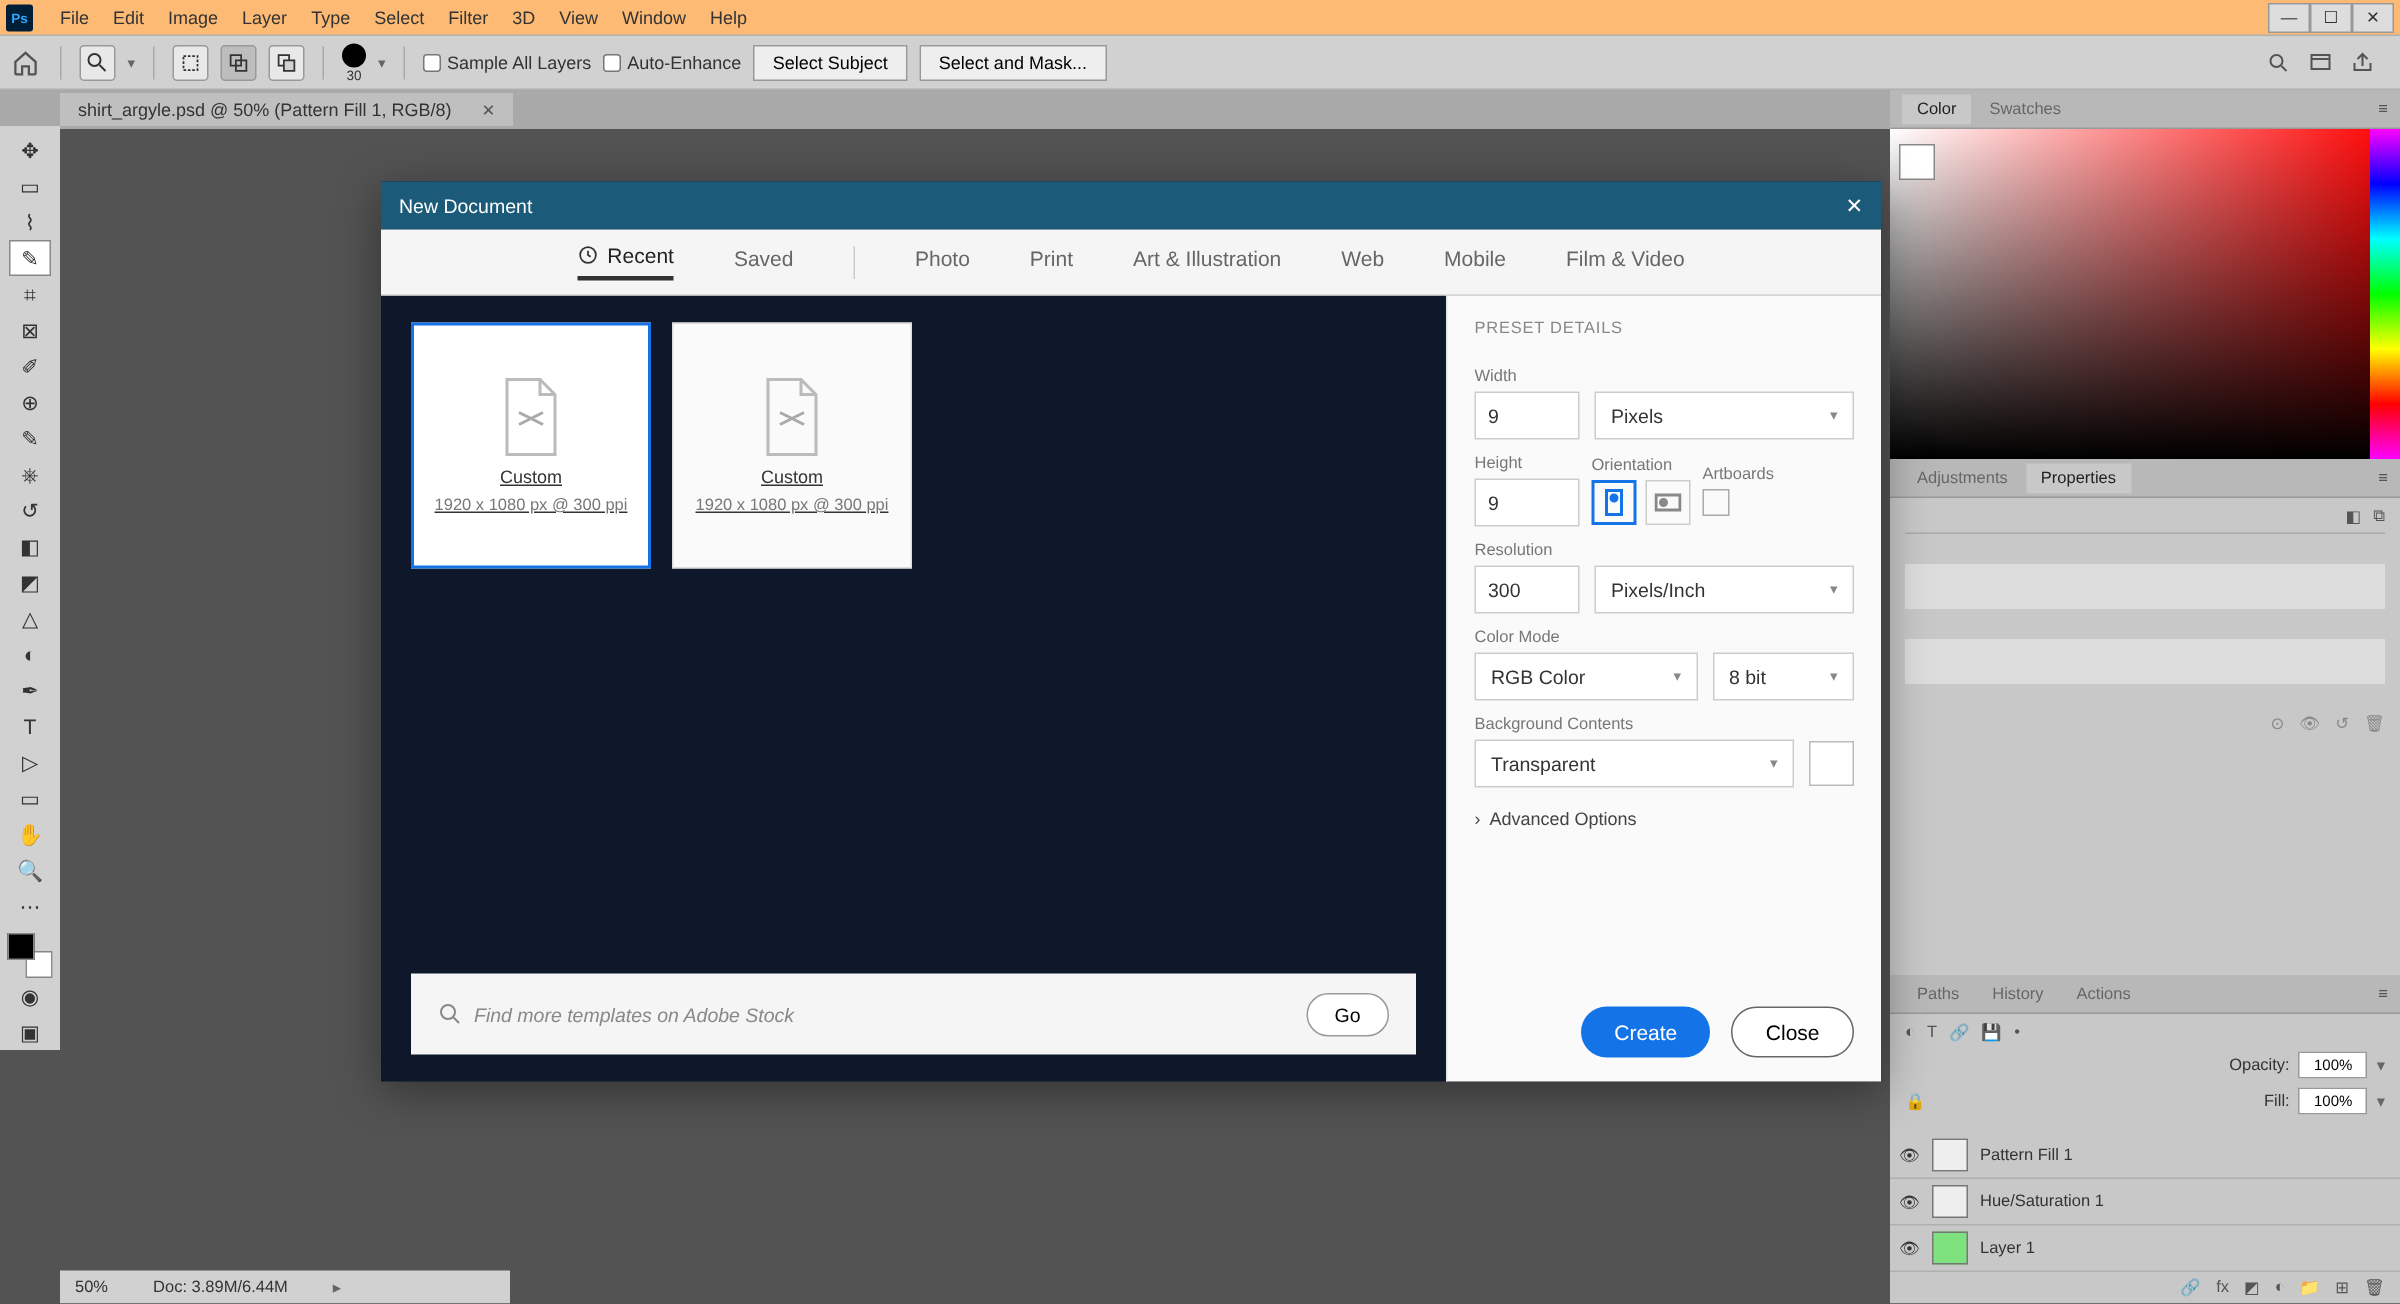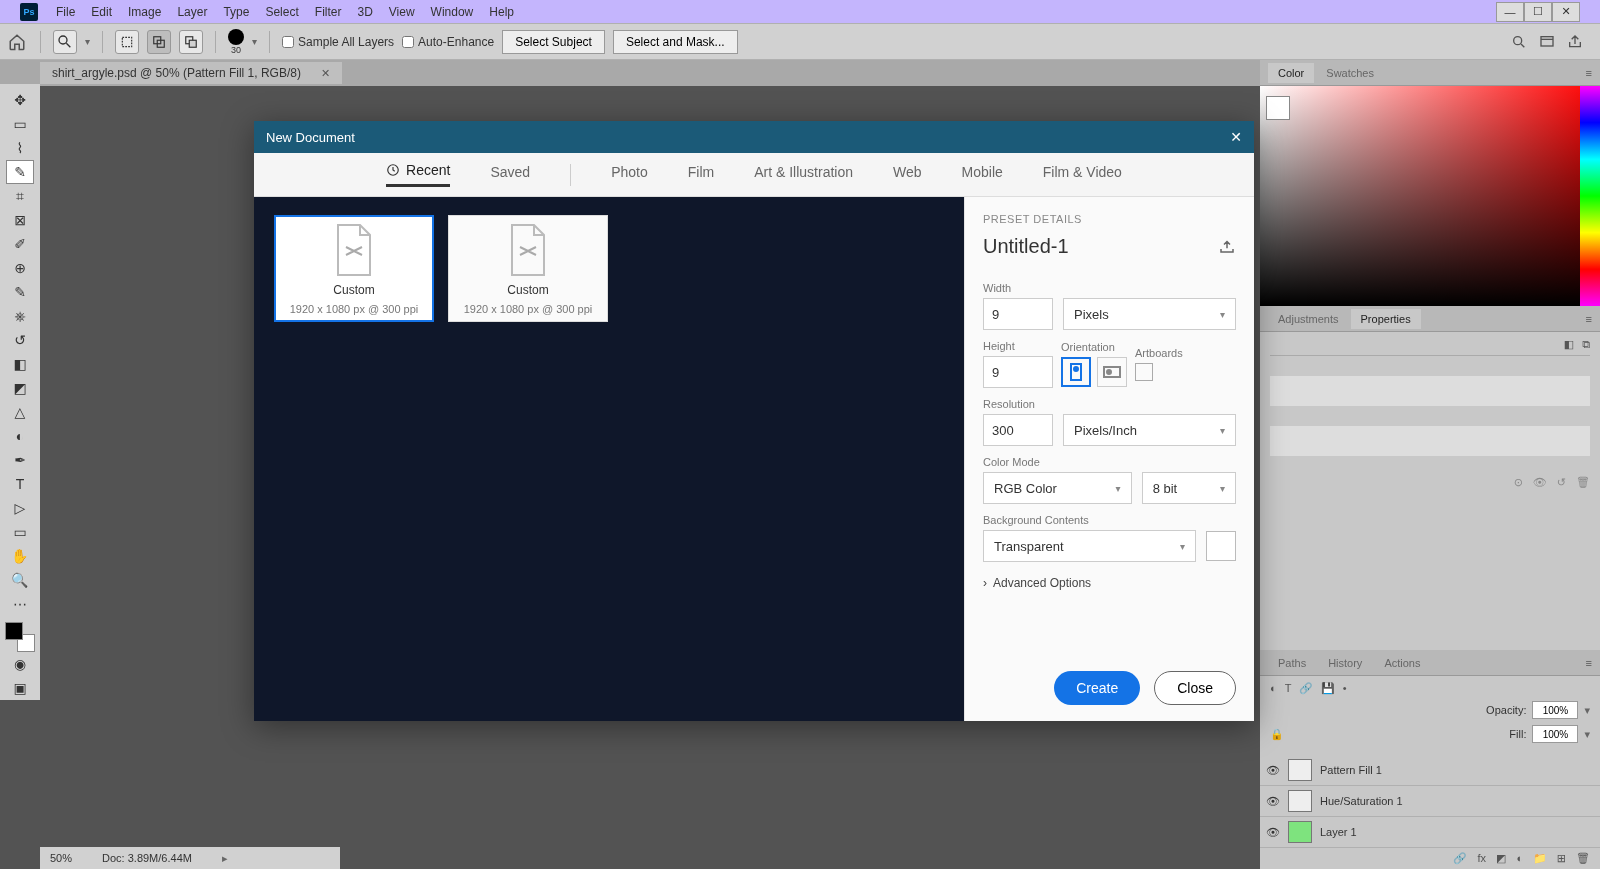--- a/index.html
+++ b/index.html
@@ -1,19 +1,19 @@
 <!DOCTYPE html>
 <html><head>
 <meta charset="utf-8">
 <style>
 * { box-sizing: border-box; margin: 0; padding: 0; font-family: "Segoe UI", Tahoma, sans-serif; }
 body { width: 1600px; height: 869px; background: #535353; overflow: hidden; position: relative; color: #333; }
 
 
-.menubar { height: 24px; background: #c4b5fd; display: flex; align-items: center; padding: 0 20px; font-size: 12px; color: #333; border-bottom: 1px solid #b0b0b0; }
+.menubar { height: 24px; background: #fdba74; display: flex; align-items: center; padding: 0 4px; font-size: 12px; color: #333; border-bottom: 1px solid #b0b0b0; }
 .menubar .ps-icon { width: 18px; height: 18px; background: #001e36; color: #31a8ff; font-size: 9px; font-weight: bold; display: flex; align-items: center; justify-content: center; margin-right: 10px; border-radius: 2px; }
 .menubar .menu-item { padding: 0 8px; cursor: default; }
 .menubar .wincontrols { margin-left: auto; display: flex; gap: 0; }
 .menubar .wincontrols span { width: 28px; height: 20px; display: flex; align-items: center; justify-content: center; border: 1px solid #999; background: #ddd; font-size: 11px; }
 
 
 .optionsbar { height: 36px; background: #d1d1d1; display: flex; align-items: center; padding: 0 6px; font-size: 12px; gap: 8px; border-bottom: 1px solid #b0b0b0; }
 .optionsbar .home-icon { width: 22px; height: 22px; display: flex; align-items: center; justify-content: center; }
 .optionsbar .sep { width: 1px; height: 22px; background: #aaa; margin: 0 4px; }
 .optionsbar .toolicon { width: 24px; height: 24px; background: #e8e8e8; border: 1px solid #999; border-radius: 3px; display:flex; align-items:center; justify-content:center;}
@@ -67,21 +67,21 @@
 .dlg-titlebar{height:32px;background:#1b5a78;color:#fff;display:flex;align-items:center;padding:0 12px;font-size:13px;}
 .dlg-titlebar .close{margin-left:auto;font-size:14px;cursor:default;}
 .dlg-tabs{height:44px;background:#f5f5f5;display:flex;align-items:center;justify-content:center;gap:40px;font-size:14px;color:#666;border-bottom:1px solid #ddd;}
 .dlg-tabs .dtab{display:flex;align-items:center;gap:6px;padding-bottom:6px;}
 .dlg-tabs .dtab.active{color:#222;border-bottom:3px solid #333;font-weight:500;}
 .dlg-tabs .vbar{width:1px;height:22px;background:#ccc;}
 .dlg-body{flex:1;display:flex;}
 .presets-area{flex:1;padding:18px 20px;display:flex;flex-direction:column;}
 .presets-hdr{font-size:11px;letter-spacing:.5px;color:#666;margin-bottom:14px;}
 .preset-grid{display:flex;gap:14px;}
-.preset-card{width:160px;height:107px;border:1px solid #ddd;background:#fafafa;display:flex;flex-direction:column;align-items:center;justify-content:center;gap:6px;padding:2px;}
+.preset-card{width:160px;height:164px;border:1px solid #ddd;background:#fafafa;display:flex;flex-direction:column;align-items:center;justify-content:center;gap:6px;padding:2px;text-decoration:underline;}
 .preset-card.sel{border:2px solid #1473e6;background:#fff;}
 .preset-card .picon{width:50px;height:54px;}
 .preset-card .ptitle{font-size:12px;color:#333;}
 .preset-card .psub{font-size:11px;color:#777;}
 .stock-search{height:54px;margin-top:auto;background:#f5f5f5;display:flex;align-items:center;padding:0 18px;gap:12px;}
 .stock-search .srch{flex:1;display:flex;align-items:center;gap:8px;color:#888;font-style:italic;font-size:13px;}
 .stock-search .gobtn{padding:6px 18px;border:1px solid #999;border-radius:16px;background:#fff;font-size:13px;}
 .details-pane{width:290px;background:#fafafa;border-left:1px solid #e4e4e4;padding:16px 18px;display:flex;flex-direction:column;font-size:12px;color:#555;}
 .details-pane .hdr{font-size:11px;letter-spacing:.5px;color:#888;margin-bottom:10px;}
 .details-pane .docname{display:flex;align-items:center;justify-content:space-between;font-size:20px;color:#333;margin-bottom:14px;}
@@ -333,21 +333,21 @@
     <span class="dtab active">
       <svg width="14" height="14" viewBox="0 0 24 24" fill="none" stroke="#333" stroke-width="2">
           <circle cx="12" cy="12" r="9"></circle>
           <path d="M12 7v5l3 2"></path>
         </svg>
       <span>Recent</span>
     </span>
     <span class="dtab">Saved</span>
     <span class="vbar"></span>
     <span class="dtab">Photo</span>
-    <span class="dtab">Film</span>
+    <span class="dtab">Print</span>
     <span class="dtab">Art &amp; Illustration</span>
     <span class="dtab">Web</span>
     <span class="dtab">Mobile</span>
     <span class="dtab">Film &amp; Video</span>
   </div>
   <div class="dlg-body">
     <div class="presets-area">
       <div class="preset-grid">
         <div class="preset-card sel">
           <svg class="picon" viewBox="0 0 48 54" fill="none" stroke="#bbb" stroke-width="2">
@@ -361,32 +361,34 @@
         <div class="preset-card">
           <svg class="picon" viewBox="0 0 48 54" fill="none" stroke="#bbb" stroke-width="2">
               <path d="M8 2h22l10 10v40H8z"></path>
               <path d="M30 2v10h10"></path>
               <path d="M16 32l16-8M16 24l16 8" stroke="#aaa"></path>
             </svg>
           <div class="ptitle">Custom</div>
           <div class="psub">1920 x 1080 px @ 300 ppi</div>
         </div>
       </div>
+      <div class="stock-search">
+        <div class="srch">
+          <svg width="16" height="16" viewBox="0 0 24 24" fill="none" stroke="#888" stroke-width="2">
+              <circle cx="10" cy="10" r="7"></circle>
+              <path d="M15 15l6 6"></path>
+            </svg>
+          <span>Find more templates on Adobe Stock</span>
+        </div>
+        <button class="gobtn">Go</button>
+      </div>
     </div>
 
     <div class="details-pane">
       <div class="hdr">PRESET DETAILS</div>
-      <div class="docname">
-        <span>Untitled-1</span>
-        <span class="save-preset-icon">
-          <svg viewBox="0 0 24 18" fill="none" stroke="#666" stroke-width="2">
-              <path d="M4 12v4h16v-4M12 2v9M8 6l4-4 4 4"></path>
-            </svg>
-        </span>
-      </div>
 
       <div class="lbl">Width</div>
       <div class="row2">
         <input class="txt" style="width: 70px;" value="9">
         <div class="sel">
             <span>Pixels</span>
             <span class="chev">▾</span>
           </div>
       </div>
 

